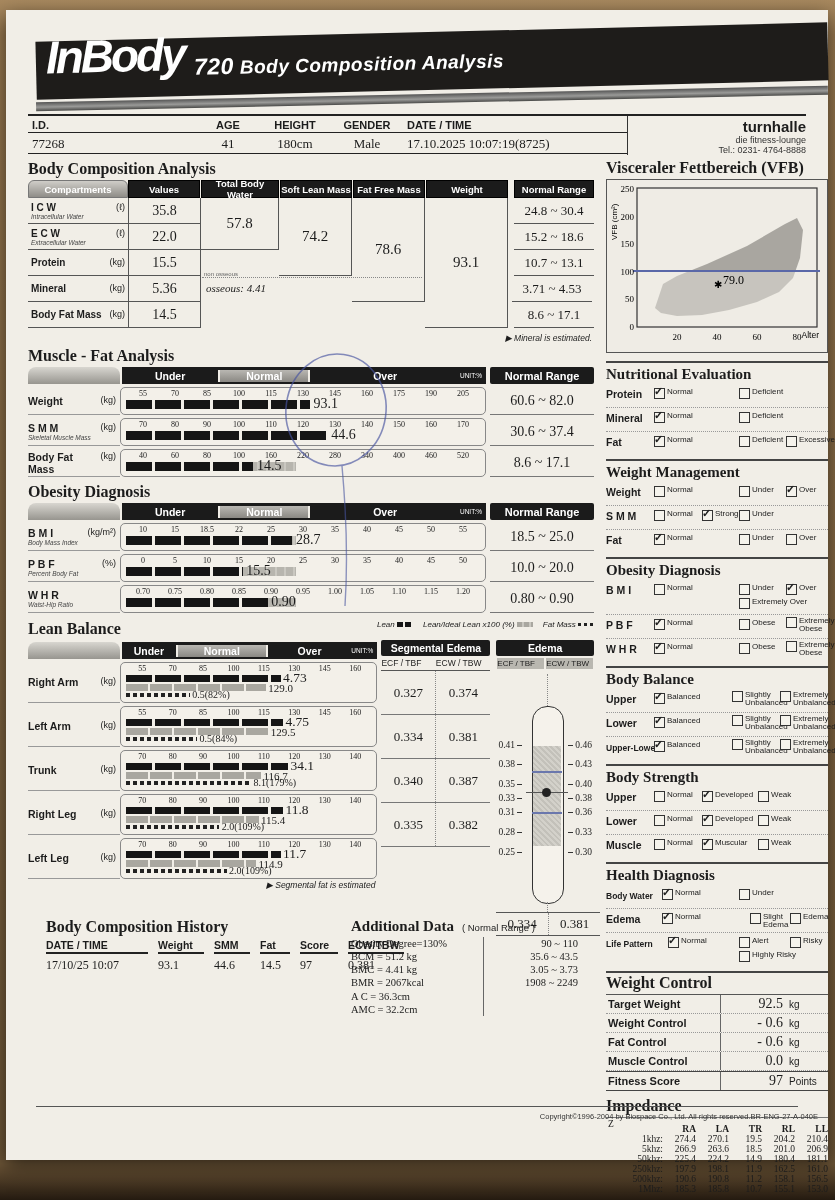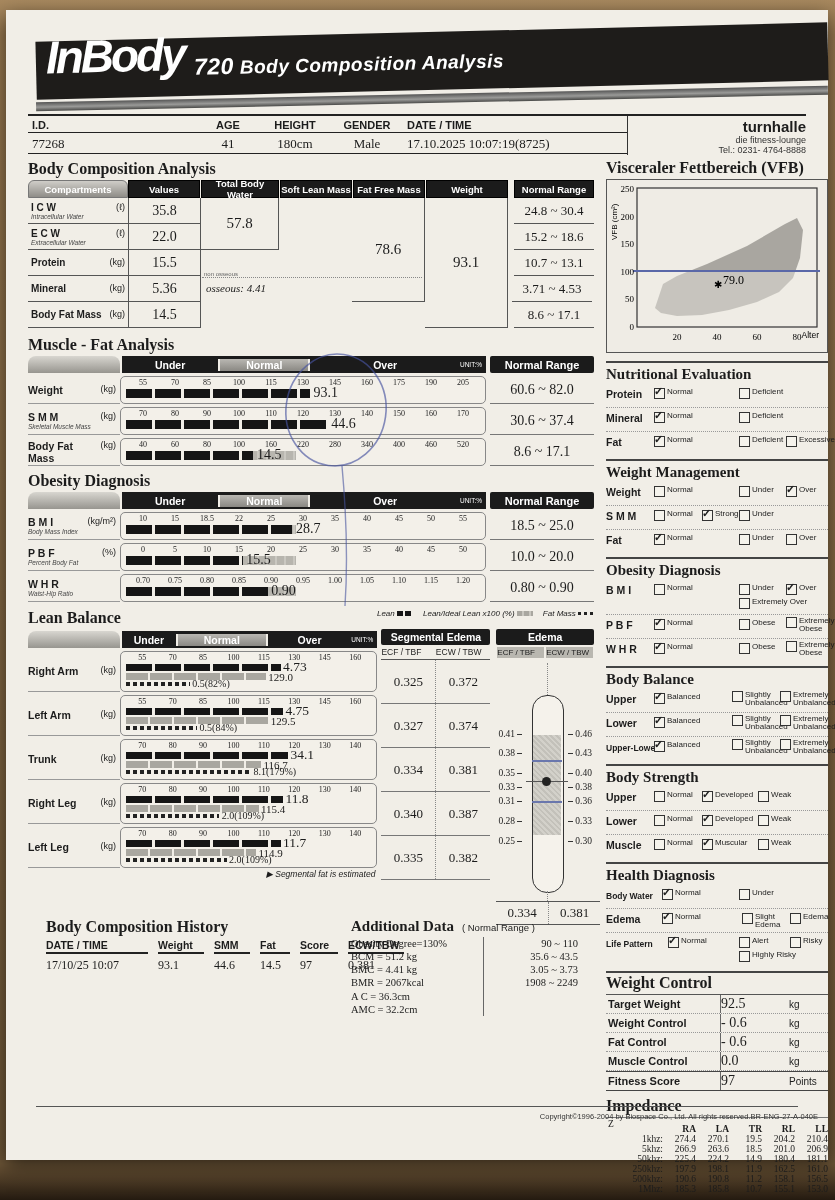--- a/index.html
+++ b/index.html
@@ -117,21 +117,21 @@
   .cb{width:9px;height:9px;border:1.5px solid #333;background:#f5f3ec;display:inline-block;position:relative;flex:none}
   .cb.on::after{content:"✓";position:absolute;left:-1px;top:-4px;font:700 11px "Liberation Sans",sans-serif;color:#222}
   .tall{height:34px}
   
   .vfb h2{font:700 16px "Liberation Serif",serif;margin:0}
   .vfbbox{border:1px solid #555;background:#efece5;margin-top:2px}
   
   .wc{border-top:1px solid #555}
   .wcrow{display:flex;align-items:center;border-bottom:1px dotted #999;position:relative}
   .wcrow .l{width:112px;font:700 11px "Liberation Sans",sans-serif;padding:3px 0 3px 2px;border-right:1px solid #666}
-  .wcrow .v{width:62px;font:14px "Liberation Serif",serif}
+  .wcrow .v{width:62px;text-align:right;font:14px "Liberation Serif",serif}
   .wcrow .u{width:38px;font:10px "Liberation Sans",sans-serif;padding-left:6px}
   .wcrow.last{border-top:1.5px solid #444;border-bottom:1px solid #444}
   
   .imp{font:9.5px "Liberation Serif",serif;border-top:1px solid #777;border-bottom:1px solid #777;padding:6px 0 8px 0;margin-top:2px}
   .improw{display:flex;justify-content:flex-end}
   .improw .f{width:52px;text-align:right}
   .improw span.cell{width:33px;text-align:right;display:inline-block}
   .impz{position:absolute;font:9.5px "Liberation Serif",serif}
   
   .bottom{position:absolute;left:40px;top:908px;width:548px}
@@ -230,32 +230,34 @@
       <div class="cell valc" style="left:100px;top:96px;width:73px;height:26px">5.36</div>
       <div class="cell lblc" style="left:0;top:122px;width:100px;height:26px">
           <span class="t">
             <span>Body Fat Mass</span>
             <em>(kg)</em>
           </span>
         </div>
       <div class="cell valc" style="left:100px;top:122px;width:73px;height:26px">14.5</div>
 
       <div class="mbox" style="left:173px;top:18px;width:78px;height:52px">57.8</div>
+      <div class="mbox" style="left:251px;top:18px;width:73px;height:78px">74.2</div>
       <div class="mbox" style="left:324px;top:18px;width:73px;height:104px">78.6</div>
       <div class="mbox" style="left:397px;top:18px;width:83px;height:130px">93.1</div>
       <div class="ossline" style="left:174px;top:97px;width:220px"></div>
       <div class="osslbl" style="left:176px;top:91px">non osseous</div>
       <div class="ossval" style="left:178px;top:102px">osseous: 4.41</div>
 
       <div class="cell nrc" style="left:486px;top:18px;width:80px;height:26px">24.8 ~ 30.4</div>
       <div class="cell nrc" style="left:486px;top:44px;width:80px;height:26px">15.2 ~ 18.6</div>
       <div class="cell nrc" style="left:486px;top:70px;width:80px;height:26px">10.7 ~ 13.1</div>
       <div class="cell nrc" style="left:484px;top:96px;width:80px;height:26px">3.71 ~ 4.53</div>
       <div class="cell nrc" style="left:486px;top:122px;width:80px;height:26px">8.6 ~ 17.1</div>
     </div>
+    <div class="note">▶ Mineral is estimated.</div>
 
     <h2 class="sec" style="margin-top:4px">Muscle - Fat Analysis</h2>
     <div class="bandrow">
       <div class="bandlead"></div>
       <div class="band">
           <span class="u">Under</span>
           <span class="n">Normal</span>
           <span class="o">Over</span>
           <span class="ut">UNIT:%</span>
         </div>
@@ -632,24 +634,20 @@
             </div>
         </div>
         <div class="note">▶ Segmental fat is estimated</div>
       </div>
 
       <div class="segtbl">
         <div class="seghd">Segmental Edema</div>
         <div class="segcols">
             <span>ECF / TBF</span>
             <span>ECW / TBW</span>
-          </div>
-        <div class="segrow">
-            <span>0.325</span>
-            <span>0.372</span>
           </div>
         <div class="segrow">
             <span>0.327</span>
             <span>0.374</span>
           </div>
         <div class="segrow">
             <span>0.334</span>
             <span>0.381</span>
           </div>
         <div class="segrow">
@@ -993,21 +991,21 @@
             <i class="cb"></i>
             <em>Under</em>
           </span>
         </div>
       <div class="crow">
           <span class="rl">Edema</span>
         <span class="opt" style="left:56px">
             <i class="cb on"></i>
             <em>Normal</em>
           </span>
-        <span class="opt" style="left:136px">
+        <span class="opt" style="left:144px">
             <i class="cb"></i>
             <em>Slight Edema</em>
           </span>
         <span class="opt" style="left:184px">
             <i class="cb"></i>
             <em>Edema</em>
           </span>
         </div>
       <div class="crow tall">
           <span class="rl sm">Life Pattern</span>

